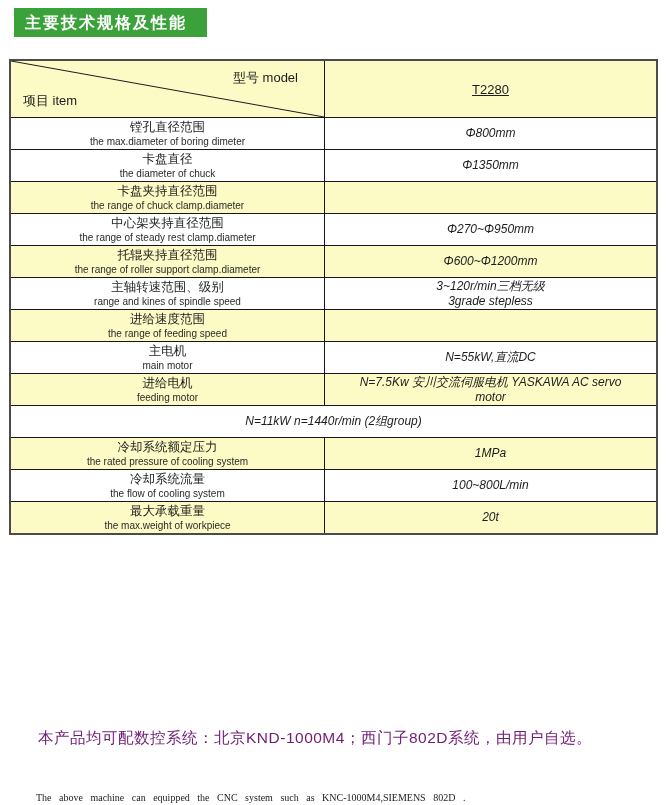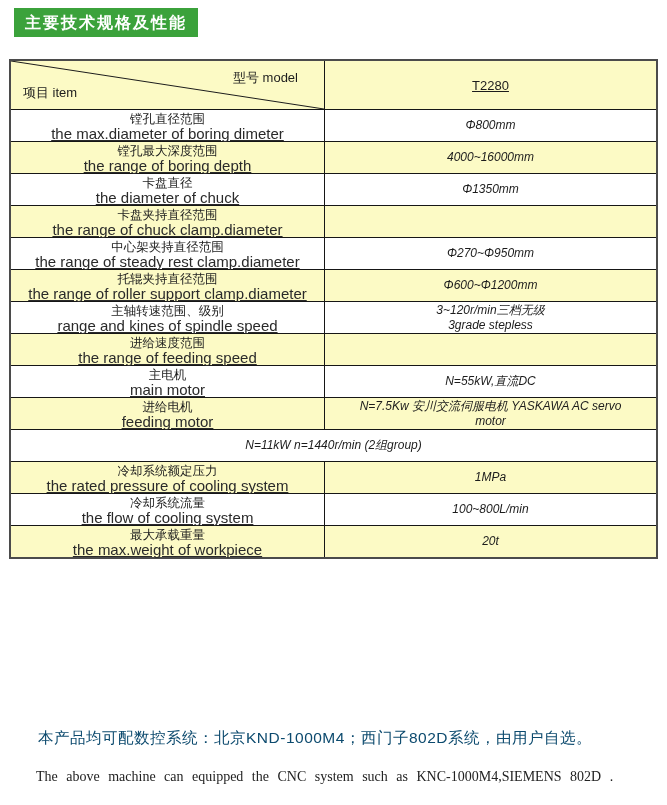--- a/index.html
+++ b/index.html
@@ -14,50 +14,50 @@
   html,body{background:#FFFFFF;}
   body{
     width:667px;height:805px;position:relative;overflow:hidden;
     font-family:"Liberation Sans","DejaVu Sans",sans-serif;
     color:var(--text-dark);
   }
   .badge{
     position:absolute;left:14px;top:8px;height:29px;
     background:var(--badge-green);color:#FFFFFF;
     font-size:16px;font-weight:bold;letter-spacing:2px;
-    padding:5px 11px 0 11px;
+    padding:5px 20px 0 11px;
   }
   .spec-table{
     position:absolute;left:9px;top:59px;width:649px;
     border:2px solid var(--border-dark);
     background:var(--row-white);
   }
   .row{display:flex;height:32px;border-top:1px solid var(--line-black);}
-  .row.header{height:48px;border-top:none;background:var(--row-yellow);text-decoration:underline;}
+  .row.header{height:56px;border-top:none;background:var(--row-yellow);text-decoration:underline;}
   .row.white{background:var(--row-white);}
   .row.yellow{background:var(--row-yellow);}
   .cell{display:flex;flex-direction:column;justify-content:center;align-items:center;text-align:center;}
   .label-cell{width:314px;border-right:1px solid var(--line-black);position:relative;}
   .value-cell{flex:1;text-align:center;}
   .zh{font-size:12.5px;line-height:16px;}
-  .en{font-size:15px;line-height:14px;color:#2A2A2A;text-decoration:underline;}
+  .en{font-size:10px;line-height:14px;color:#2A2A2A;}
   .val-line{font-size:12px;line-height:15px;font-style:italic;}
   .diag-cell{position:relative;}
   .diag-svg{position:absolute;left:0;top:0;width:100%;height:100%;display:block;}
   .model-label{position:absolute;top:8px;right:26px;font-size:13px;}
   .item-label{position:absolute;bottom:7px;left:12px;font-size:13px;}
   .model-value{font-size:13px;}
   .note-zh{
     position:absolute;left:38px;top:728px;width:620px;
-    font-size:15.5px;letter-spacing:0.5px;color:#0c4a6e;
+    font-size:15.5px;letter-spacing:0.5px;color:#701a75;
   }
   .note-en{
-    position:absolute;left:36px;top:769px;width:625px;
+    position:absolute;left:36px;top:792px;width:625px;
     font-family:"Liberation Serif","DejaVu Serif",serif;
-    font-size:14px;word-spacing:5px;color:#222222;
+    font-size:10px;word-spacing:5px;color:#222222;
   }
 </style>
 </head>
 <body>
 
 <div class="badge">主要技术规格及性能</div>
 
 <div class="spec-table">
   <div class="row header">
     <div class="cell label-cell diag-cell">
@@ -75,29 +75,20 @@
   <div class="row white">
     <div class="cell label-cell">
       <div class="zh">镗孔直径范围</div>
       <div class="en">the max.diameter of boring dimeter</div>
     </div>
     <div class="cell value-cell">
           <div class="val-line">Φ800mm</div>
         </div>
   </div>
 
-  <div class="row yellow">
-    <div class="cell label-cell">
-      <div class="zh">镗孔最大深度范围</div>
-      <div class="en">the range of boring depth</div>
-    </div>
-    <div class="cell value-cell">
-          <div class="val-line">4000~16000mm</div>
-        </div>
-  </div>
 
   <div class="row white">
     <div class="cell label-cell">
       <div class="zh">卡盘直径</div>
       <div class="en">the diameter of chuck</div>
     </div>
     <div class="cell value-cell">
           <div class="val-line">Φ1350mm</div>
         </div>
   </div>

